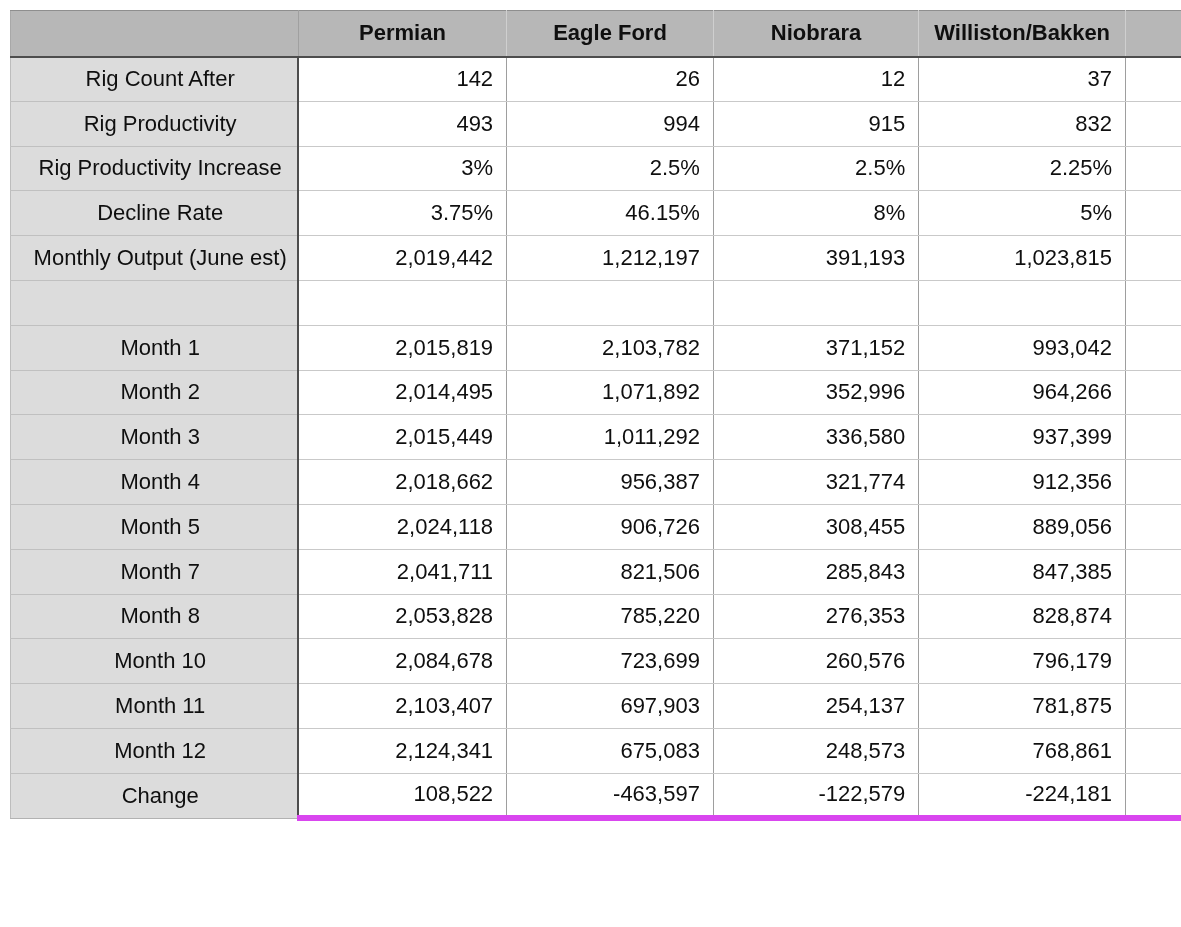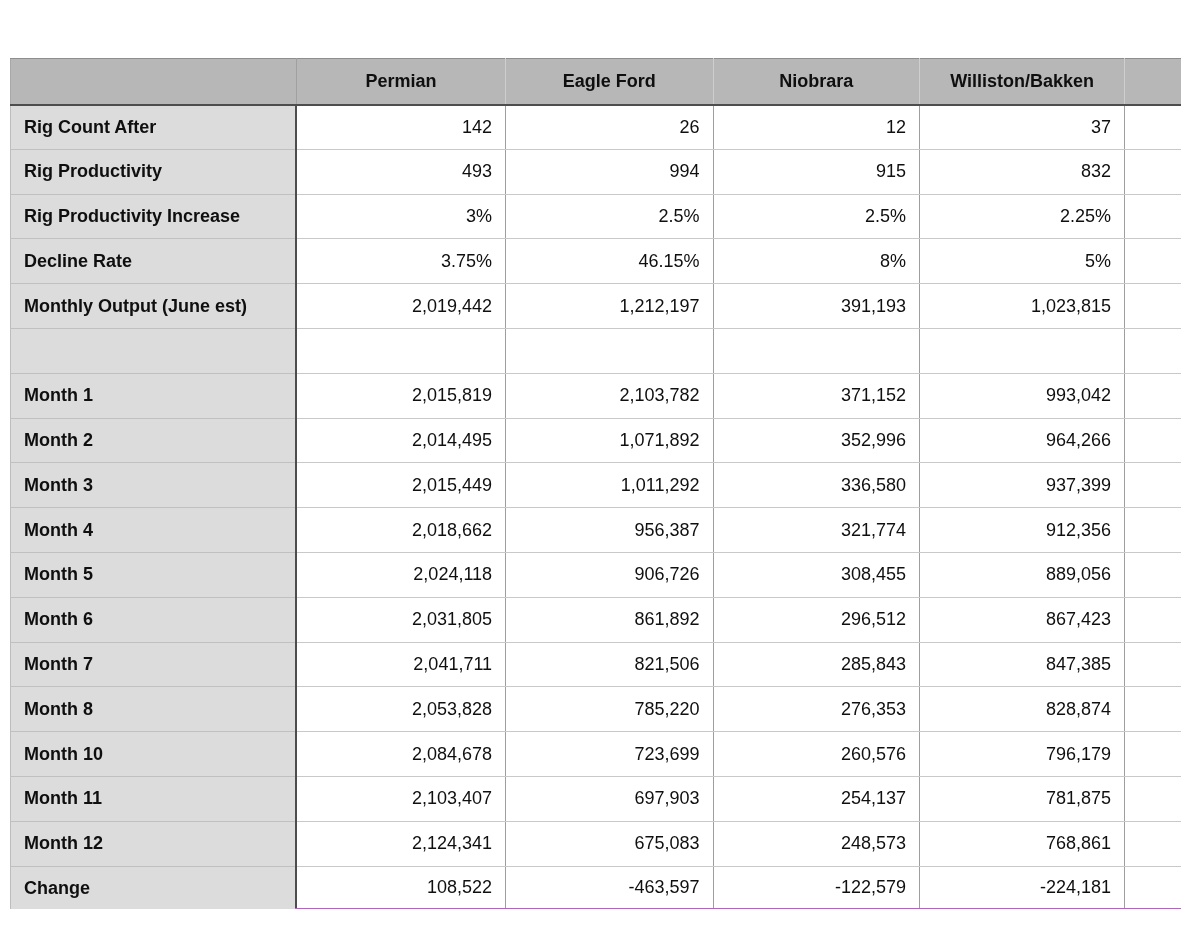--- a/index.html
+++ b/index.html
@@ -8,22 +8,21 @@
     background: #ffffff;
     font-family: "Liberation Sans", sans-serif;
     color: var(--text, #0f0f0f);
   }
   .table-wrap {
     position: absolute; top: 10px; left: 10px;
     width: 1171px; height: 899px; overflow: hidden;
   }
   table {
     border-collapse: collapse; table-layout: fixed;
-    font-size: 18px;
-    margin-top: 48px;
+    font-size: 22px;
   }
   col.c-label { width: 290px; }
   col.c-d1 { width: 219px; }
   col.c-d2 { width: 217px; }
   col.c-d3 { width: 217px; }
   col.c-d4 { width: 210px; }
   col.c-extra { width: 60px; }
   th, td { box-sizing: border-box; overflow: hidden; white-space: nowrap; }
 
   thead tr { height: 46px; }
@@ -33,21 +32,21 @@
     border-top: 1px solid #8e8e8e;
     border-bottom: 2px solid #4d4d4d;
     border-right: 1px solid #cfcfcf;
   }
   thead th.corner { border-left: 1px solid #a8a8a8; border-right: 1px solid #a0a0a0; }
   thead th.extra { border-right: none; }
 
   tbody tr { height: 44.8px; }
   tbody th.rowlabel {
     background: var(--label-bg, #dcdcdc);
-    font-weight: bold; text-align: left; vertical-align: middle;
+    font-weight: normal; text-align: center; vertical-align: middle;
     padding-left: 13px;
     border-left: 1px solid #bdbdbd;
     border-right: 2px solid #4d4d4d;
     border-bottom: 1px solid #c0c0c0;
   }
   tbody td {
     background: var(--cell-bg, #ffffff);
     text-align: right; vertical-align: middle;
     padding-right: 13px;
     border-right: 1px solid #9e9e9e;
@@ -163,28 +162,20 @@
         </tr>
         <tr>
           <th class="rowlabel">Month 5</th>
           <td>2,024,118</td>
           <td>906,726</td>
           <td>308,455</td>
           <td>889,056</td>
           <td class="extra"></td>
         </tr>
         <tr>
-          <th class="rowlabel">Month 6</th>
-          <td>2,031,805</td>
-          <td>861,892</td>
-          <td>296,512</td>
-          <td>867,423</td>
-          <td class="extra"></td>
-        </tr>
-        <tr>
           <th class="rowlabel">Month 7</th>
           <td>2,041,711</td>
           <td>821,506</td>
           <td>285,843</td>
           <td>847,385</td>
           <td class="extra"></td>
         </tr>
         <tr>
           <th class="rowlabel">Month 8</th>
           <td>2,053,828</td>

